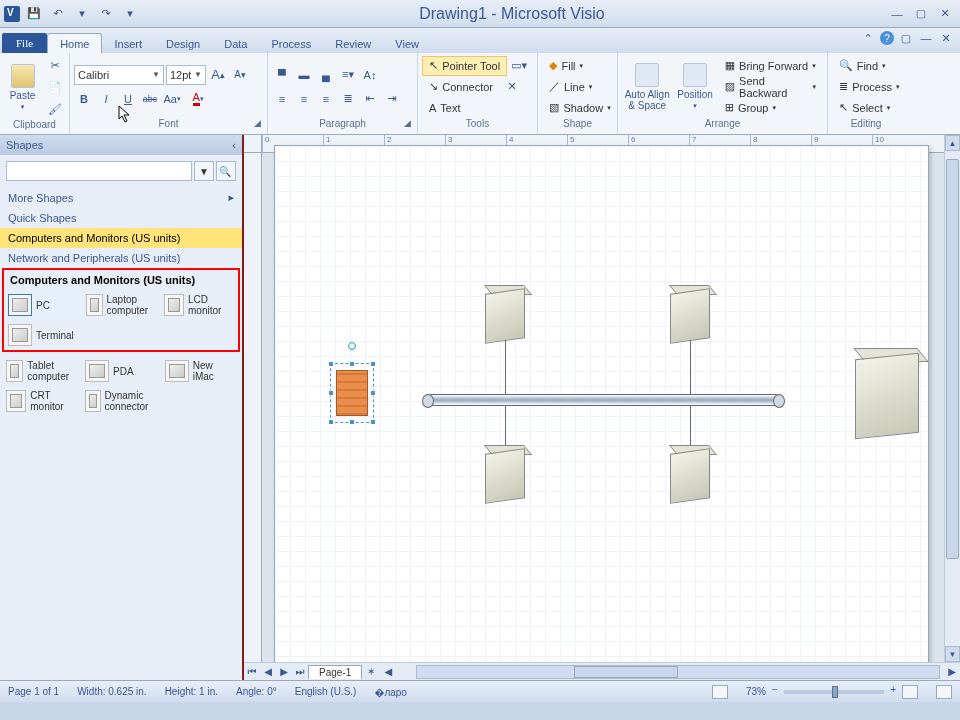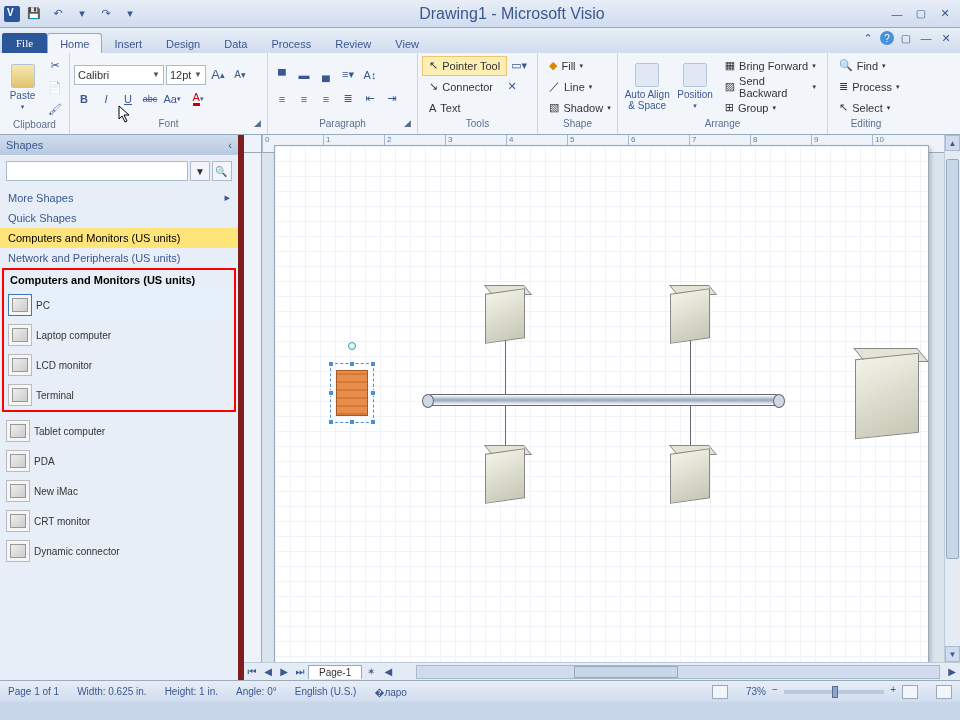--- a/index.html
+++ b/index.html
@@ -42,34 +42,34 @@
 .toolbtn.active { background:#fdeeb3; border-color:#f0c36d; }
 
 .help-row { position:absolute; right:6px; top:30px; display:flex; gap:4px; align-items:center; }
 .help-row .hb { width:16px; height:16px; display:flex; align-items:center; justify-content:center; color:#3b5890; cursor:pointer; font-size:11px; }
 .help-row .hb.blue { background:#4a90d9; color:#fff; border-radius:50%; width:14px; height:14px; font-size:10px; }
 
 
 .workspace { display:flex; height:545px; }
 
 
-.shapes-panel { width:244px; background:#e8eef7; border-right:6px solid #7f1d1d; display:flex; flex-direction:column; }
+.shapes-panel { width:244px; background:#e8eef7; border-right:2px solid #7f1d1d; display:flex; flex-direction:column; }
 .shapes-header { height:20px; background:linear-gradient(#d0dcee,#b8c9e0); display:flex; align-items:center; justify-content:space-between; padding:0 6px; font-size:11px; color:#3b5890; font-weight:500; }
 .shapes-search { padding:6px; display:flex; gap:2px; }
 .shapes-search input { flex:1; height:20px; border:1px solid #abc; padding:0 4px; font-size:11px; }
 .shapes-search .sbtn { width:20px; height:20px; border:1px solid #abc; background:#f2f6fb; display:flex; align-items:center; justify-content:center; cursor:pointer; font-size:10px; }
 
 .stencil-list { }
 .stencil-item { padding:4px 8px; font-size:11px; color:#3b5890; cursor:pointer; display:flex; justify-content:space-between; align-items:center; }
 .stencil-item.highlight { background:#ffe47a; color:#000; }
 
 .stencil-title { padding:4px 6px; font-size:11px; font-weight:bold; color:#000; }
 .redbox { border:2px solid #f00; margin:0 2px; }
 
-.shape-grid { display:grid; grid-template-columns:1fr; }
+.shape-grid { display:grid; grid-template-columns:1fr 1fr 1fr; }
 .shape-cell { display:flex; align-items:center; gap:4px; padding:4px 4px; cursor:pointer; }
 .shape-cell .sicon { width:24px; height:22px; background:#f6f6f6; border:1px solid #bbb; position:relative; }
 .shape-cell .sicon::before { content:""; position:absolute; inset:3px; background:linear-gradient(135deg,#eee,#ccc); border:1px solid #999; }
 .shape-cell span { font-size:10px; color:#333; line-height:1.1; }
 .shape-cell.sel .sicon { border:1px solid #3b77c0; }
 .shape-cell.sel { background:#e6f0fb; }
 
 
 .canvas-area { flex:1; display:flex; flex-direction:column; background:#dbe3ec; position:relative; }
 .ruler-corner { position:absolute; left:0; top:0; width:18px; height:18px; background:#eef3f9; border-right:1px solid #9ab; border-bottom:1px solid #9ab; }

